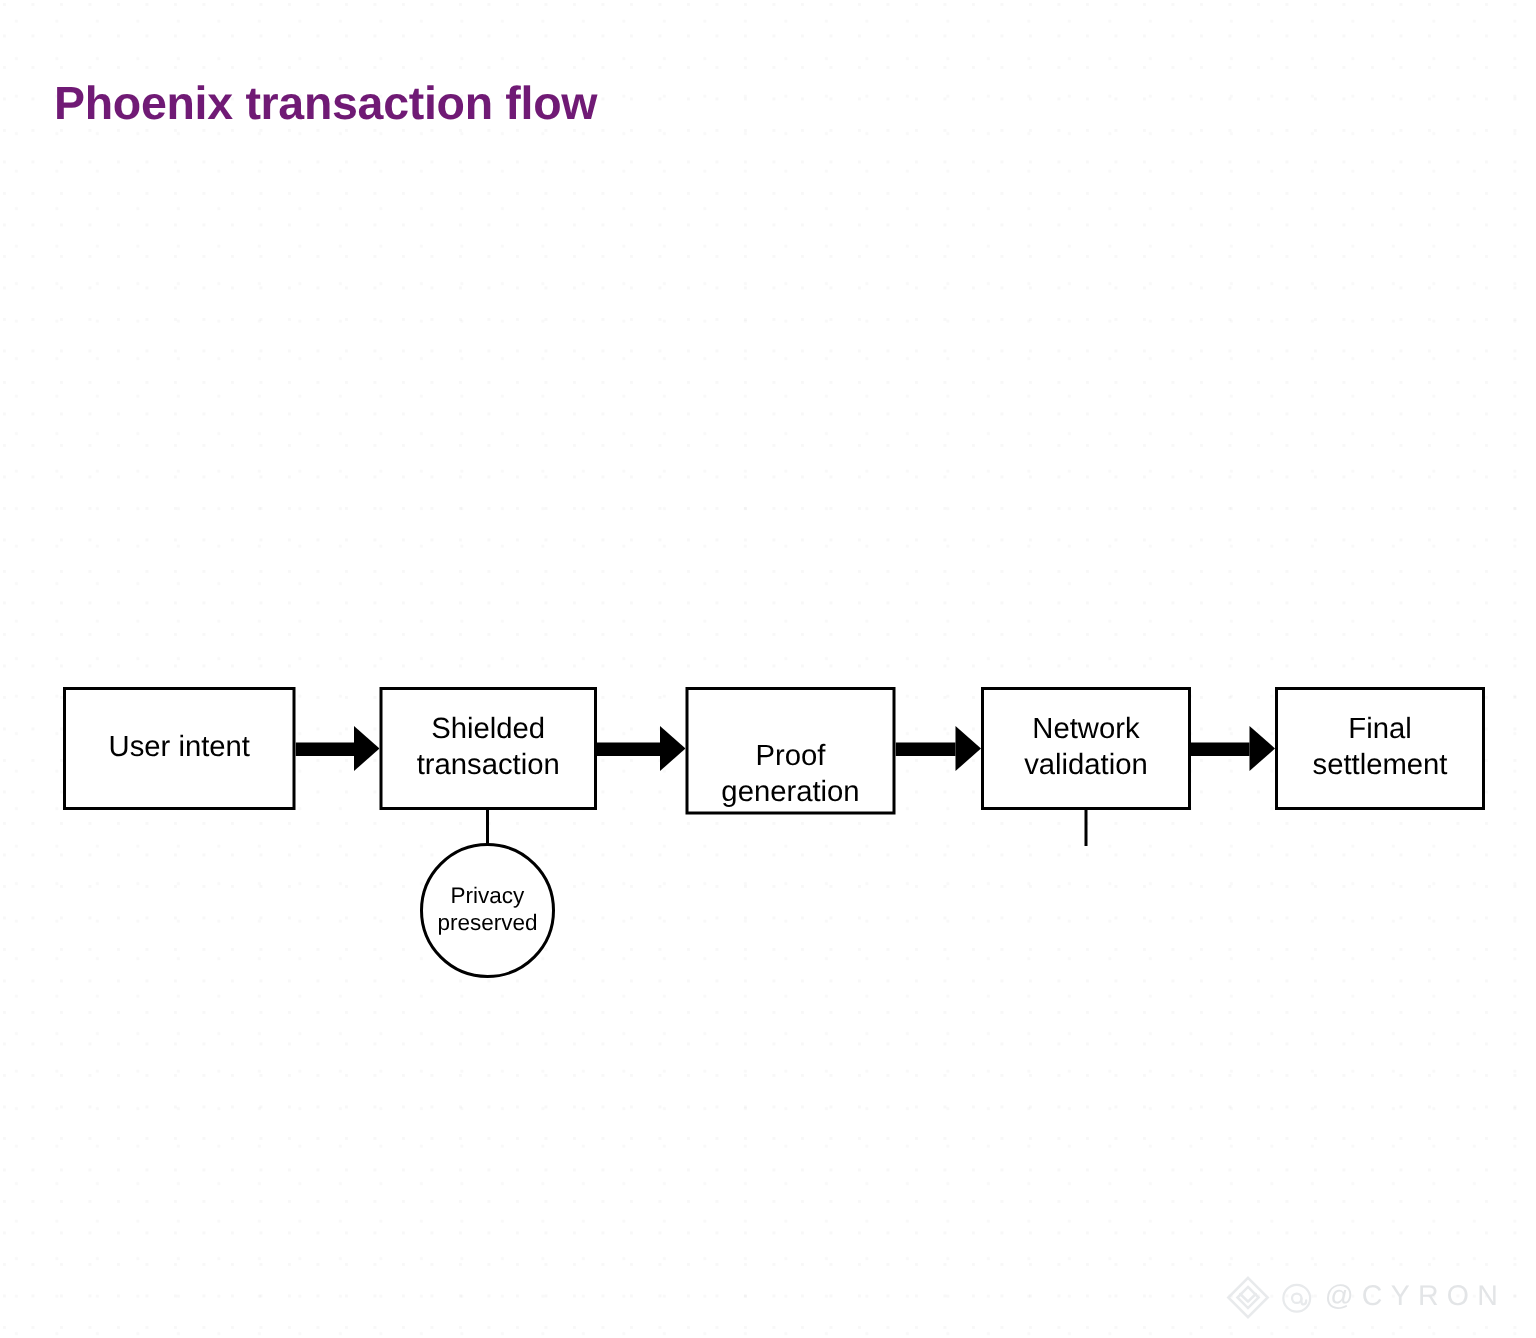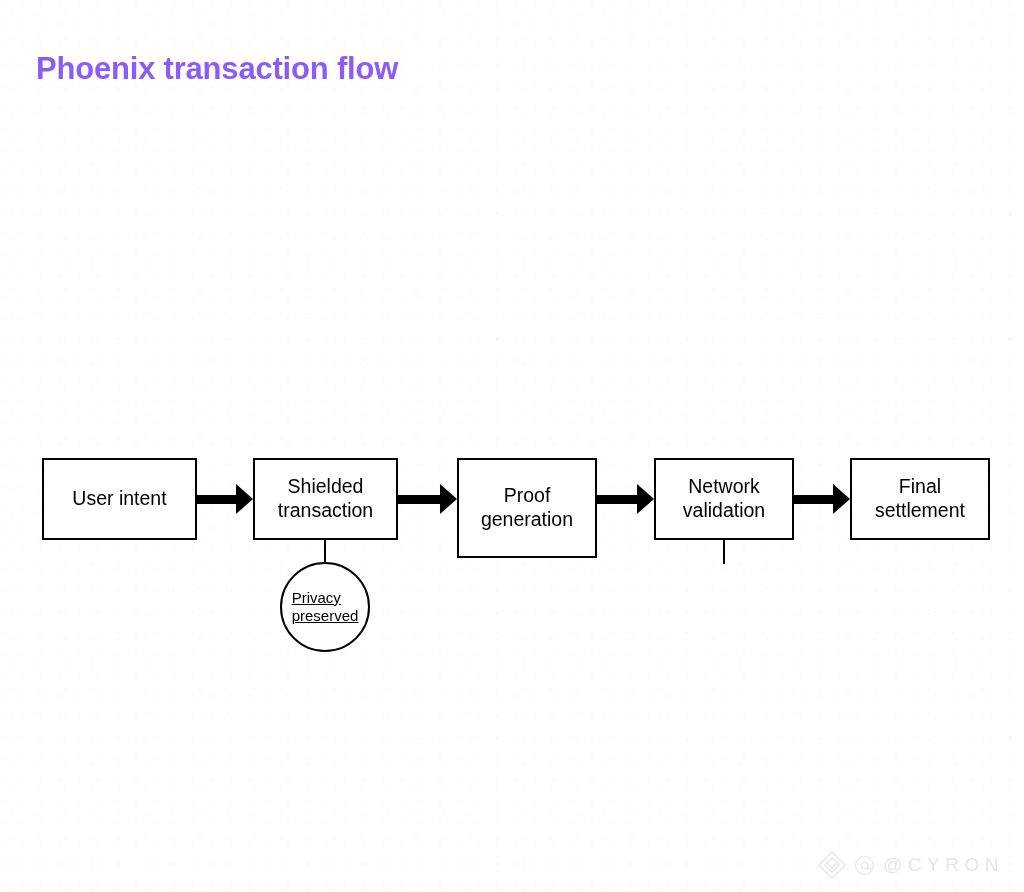--- a/index.html
+++ b/index.html
@@ -29,21 +29,21 @@
     z-index: 0;
   }
 
   #page-title {
     position: absolute;
     left: 36px;
     top: 30px;
     font-size: 31px;
     font-weight: 600;
     letter-spacing: -0.2px;
-    color: #8b5cf6;
+    color: #701a75;
     z-index: 3;
     white-space: nowrap;
   }
 
   #diagram {
     position: absolute;
     left: 0; top: 0;
     width: 1024px; height: 892px;
     z-index: 2;
   }
@@ -67,26 +67,25 @@
 
   .node-circle {
     position: absolute;
     box-sizing: border-box;
     border: 2.2px solid #000000;
     border-radius: 50%;
     background: #ffffff;
     display: flex;
     align-items: center;
     justify-content: center;
-    text-align: left;
+    text-align: center;
     line-height: 1.22;
     font-size: 15px;
     color: #000000;
     z-index: 4;
-    text-decoration: underline;
   }
   .node-circle .lbl { display: block; padding: 0 4px; }
 
   
   .connector-line {
     position: absolute;
     width: 2.2px;
     background: #000000;
     z-index: 3;
   }
@@ -175,21 +174,21 @@
   </div>
 
   <div class="node-box" style="left:253px; top:458px; width:145px; height:82px;">
     <span class="lbl">Shielded<br>transaction</span>
   </div>
 
   <div class="node-box" style="left:42px; top:458px; width:155px; height:82px;">
     <span class="lbl">User intent</span>
   </div>
 
-  <div class="node-box" style="left:457px; top:458px; width:140px; height:100px;">
+  <div class="node-box" style="left:457px; top:458px; width:140px; height:85px;align-items:flex-end;">
     <span class="lbl">Proof<br>generation</span>
   </div>
 
   <div class="node-box" style="left:654px; top:458px; width:140px; height:82px;">
     <span class="lbl">Network<br>validation</span>
   </div>
 
   <div class="node-box" style="left:850px; top:458px; width:140px; height:82px;">
     <span class="lbl">Final<br>settlement</span>
   </div>

